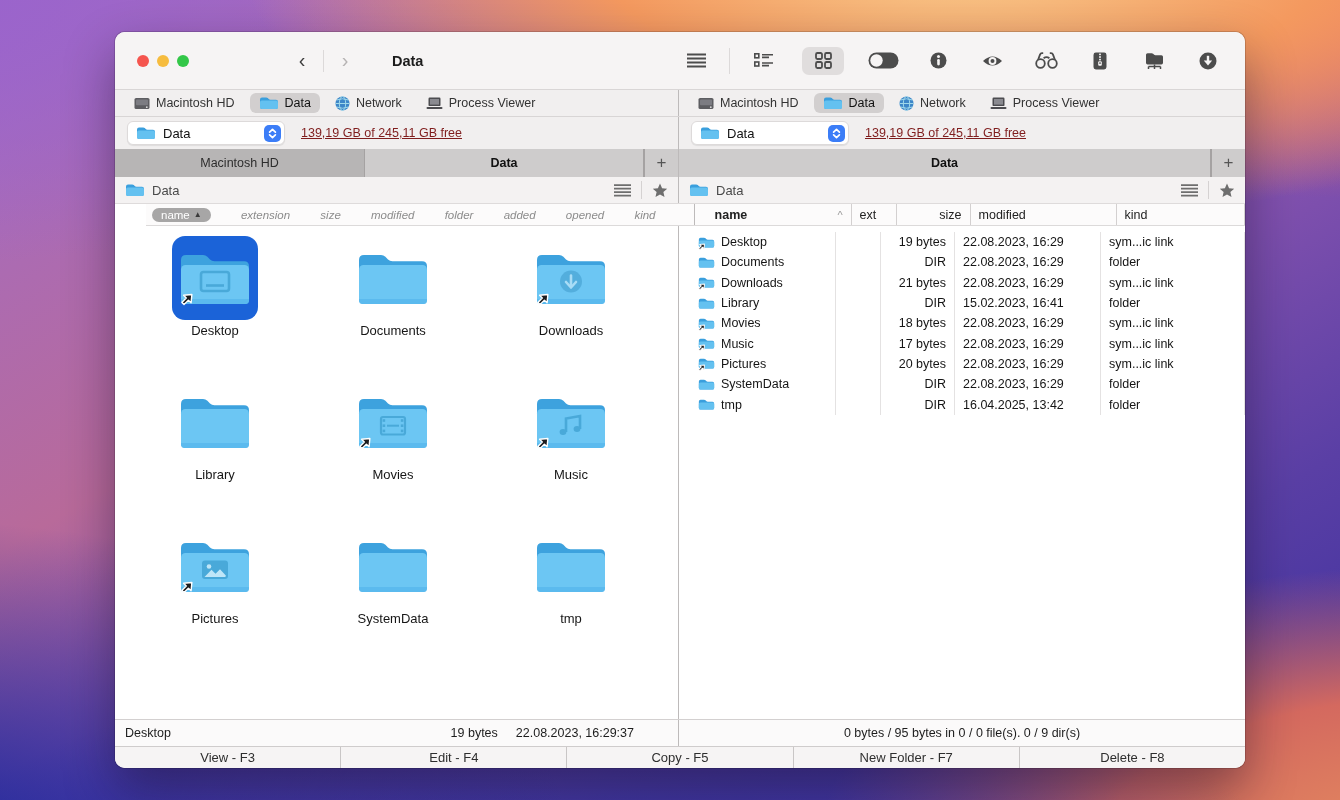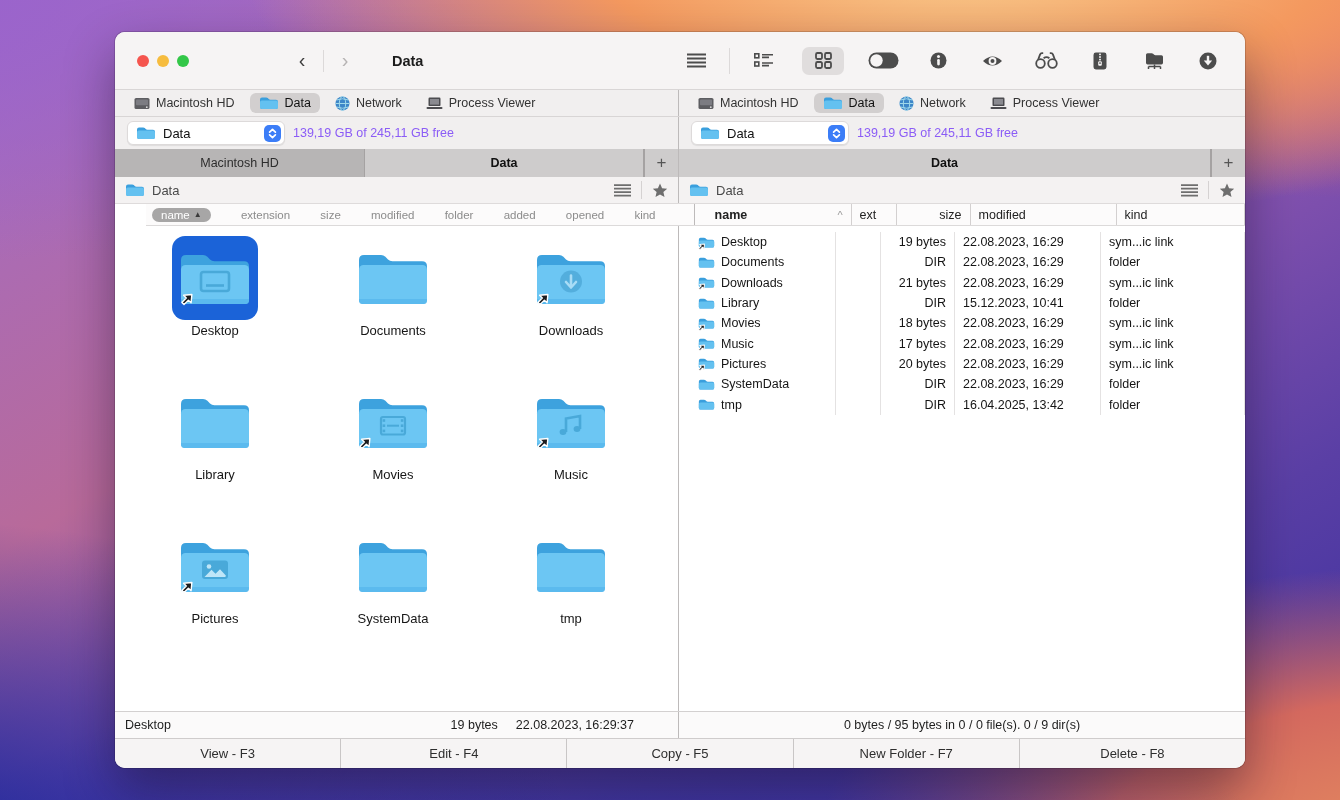--- a/index.html
+++ b/index.html
@@ -49,41 +49,41 @@
     padding:3px 9px; border-radius:6px; white-space:nowrap; }
   .tab.active { background:#d2cfcf; color:#111; }
   
   .pathrow { height:32px; background:#f1efef; }
   .pathinner { display:flex; align-items:center; height:100%; padding:0 12px; }
   .popup { display:flex; align-items:center; gap:7px; background:#fff; border:1px solid #dddada;
     box-shadow:0 1px 1px rgba(0,0,0,.08); border-radius:6px; height:24px; width:158px; padding:0 3px 0 8px; }
   .popup-label { font-size:13px; color:#111; flex:1; }
   .stepper { width:17px; height:17px; border-radius:5px; background:#3b7df7;
     display:flex; align-items:center; justify-content:center; }
-  .freespace { font-size:12.5px; color:#8b5cf6; margin-left:8px; white-space:nowrap; }
+  .freespace { font-size:12.5px; color:#7f1d1d; margin-left:16px; white-space:nowrap;text-decoration:underline; }
   
   .striprow { height:28px; background:#cecccc; }
   .strip { display:flex; height:100%; }
   .stripcell { display:flex; align-items:center; justify-content:center; font-size:12.5px; color:#2d2d2d;
     border-right:1px solid #a5a2a2; height:100%; }
   .stripcell.dim { background:#b7b5b5; }
   .stripcell.active { background:#cecccc; font-weight:bold; color:#111; }
   .stripcell.plus { width:34px; margin-left:auto; font-size:17px; color:#555; border-right:none; border-left:1px solid #a5a2a2; }
   .stripcell.grow { flex:1; }
   .lcell1 { width:250px; } .lcell2 { flex:1; }
   
   .crumbrow { height:27px; background:#f4f2f2; border-bottom:1px solid #dedbdb; }
   .crumb { display:flex; align-items:center; height:100%; padding:0 10px; gap:7px; }
   .crumb-label { font-size:13px; color:#4a4a4a; flex:1; }
   .crumbicons { display:flex; align-items:center; gap:10px; }
   .crumbsep { width:1px; height:18px; background:#d5d2d2; }
   
   .colrow { height:22px; background:#fcfbfb; border-bottom:1px solid #dcdada;margin-left:31px; }
   .sortbar { display:flex; align-items:center; height:100%; padding:0 38px 0 6px; justify-content:space-between; }
-  .sortcol { font-size:11.5px; color:#8c8c8c; }
+  .sortcol { font-size:11.5px; color:#8c8c8c;font-style:italic; }
   .sortpill { background:#a7a6a6; border-radius:9px; padding:1px 9px; color:#fff; font-size:11.5px;
     display:flex; align-items:center; gap:4px; }
   .sortpill .tri { color:#3a3a3a; font-size:8px; }
   .tcols { display:grid; grid-template-columns:145px 45px 74px 146px 1fr; height:100%; align-items:center; margin-left:12px; }
   .tcol { font-size:12.5px; color:#222; border-right:1px solid #d3d0d0; height:100%;
     display:flex; align-items:center; padding:0 8px; white-space:nowrap; overflow:hidden; }
   .tcol.namecol { font-weight:bold; justify-content:space-between; }
   .tcol .caret { color:#9a9a9a; font-weight:normal; font-size:11px; }
   .tcol.sizecol { justify-content:flex-end; }
   .tcol.kindcol { border-right:1px solid #d3d0d0; }
@@ -107,21 +107,21 @@
   .sfold { position:relative; flex:none; display:flex; }
   .sbadge { position:absolute; left:-2px; bottom:-2px; }
   
   .statusrow { height:27px; background:#fbfafa; border-top:1px solid #d3d0d0; }
   .status { display:flex; align-items:center; height:100%; font-size:12.5px; color:#1d1d1d; padding:0 10px; }
   .status .sp { flex:1; }
   .status .sz { margin-right:18px; }
   .status.left { padding-right:44px; }
   .status.center { justify-content:center; }
   
-  .fnbar { height:30px; background:#f6f4f4; border-top:1px solid #cfcccc; display:flex; flex:none; }
+  .fnbar { height:22px; background:#f6f4f4; border-top:1px solid #cfcccc; display:flex; flex:none; }
   .fnbtn { flex:1; display:flex; align-items:center; justify-content:center; font-size:13px; color:#2e2e2e;
     border-left:1px solid #c9c6c6; }
   .fnbtn:first-child { border-left:none; }
 </style>
 </head>
 <body>
 
 <svg width="0" height="0" style="position:absolute">
   <defs>
     <g id="bigfolder">
@@ -656,21 +656,21 @@
           <span class="tcell name">
               <span class="sfold">
                 <svg width="17" height="13" viewBox="0 0 20 14">
                   <use href="#smallfolder"></use>
                 </svg>
               </span>
               <span>Library</span>
             </span>
           <span class="tcell"></span>
           <span class="tcell size">DIR</span>
-          <span class="tcell">15.12.2023, 10:41</span>
+          <span class="tcell">15.02.2023, 16:41</span>
           <span class="tcell">folder</span>
         </div>
 
         <div class="trow">
           <span class="tcell name">
               <span class="sfold">
                 <svg width="17" height="13" viewBox="0 0 20 14">
                   <use href="#smallfolder"></use>
                 </svg>
                 <svg class="sbadge" width="10" height="10" viewBox="0 0 10 10">

